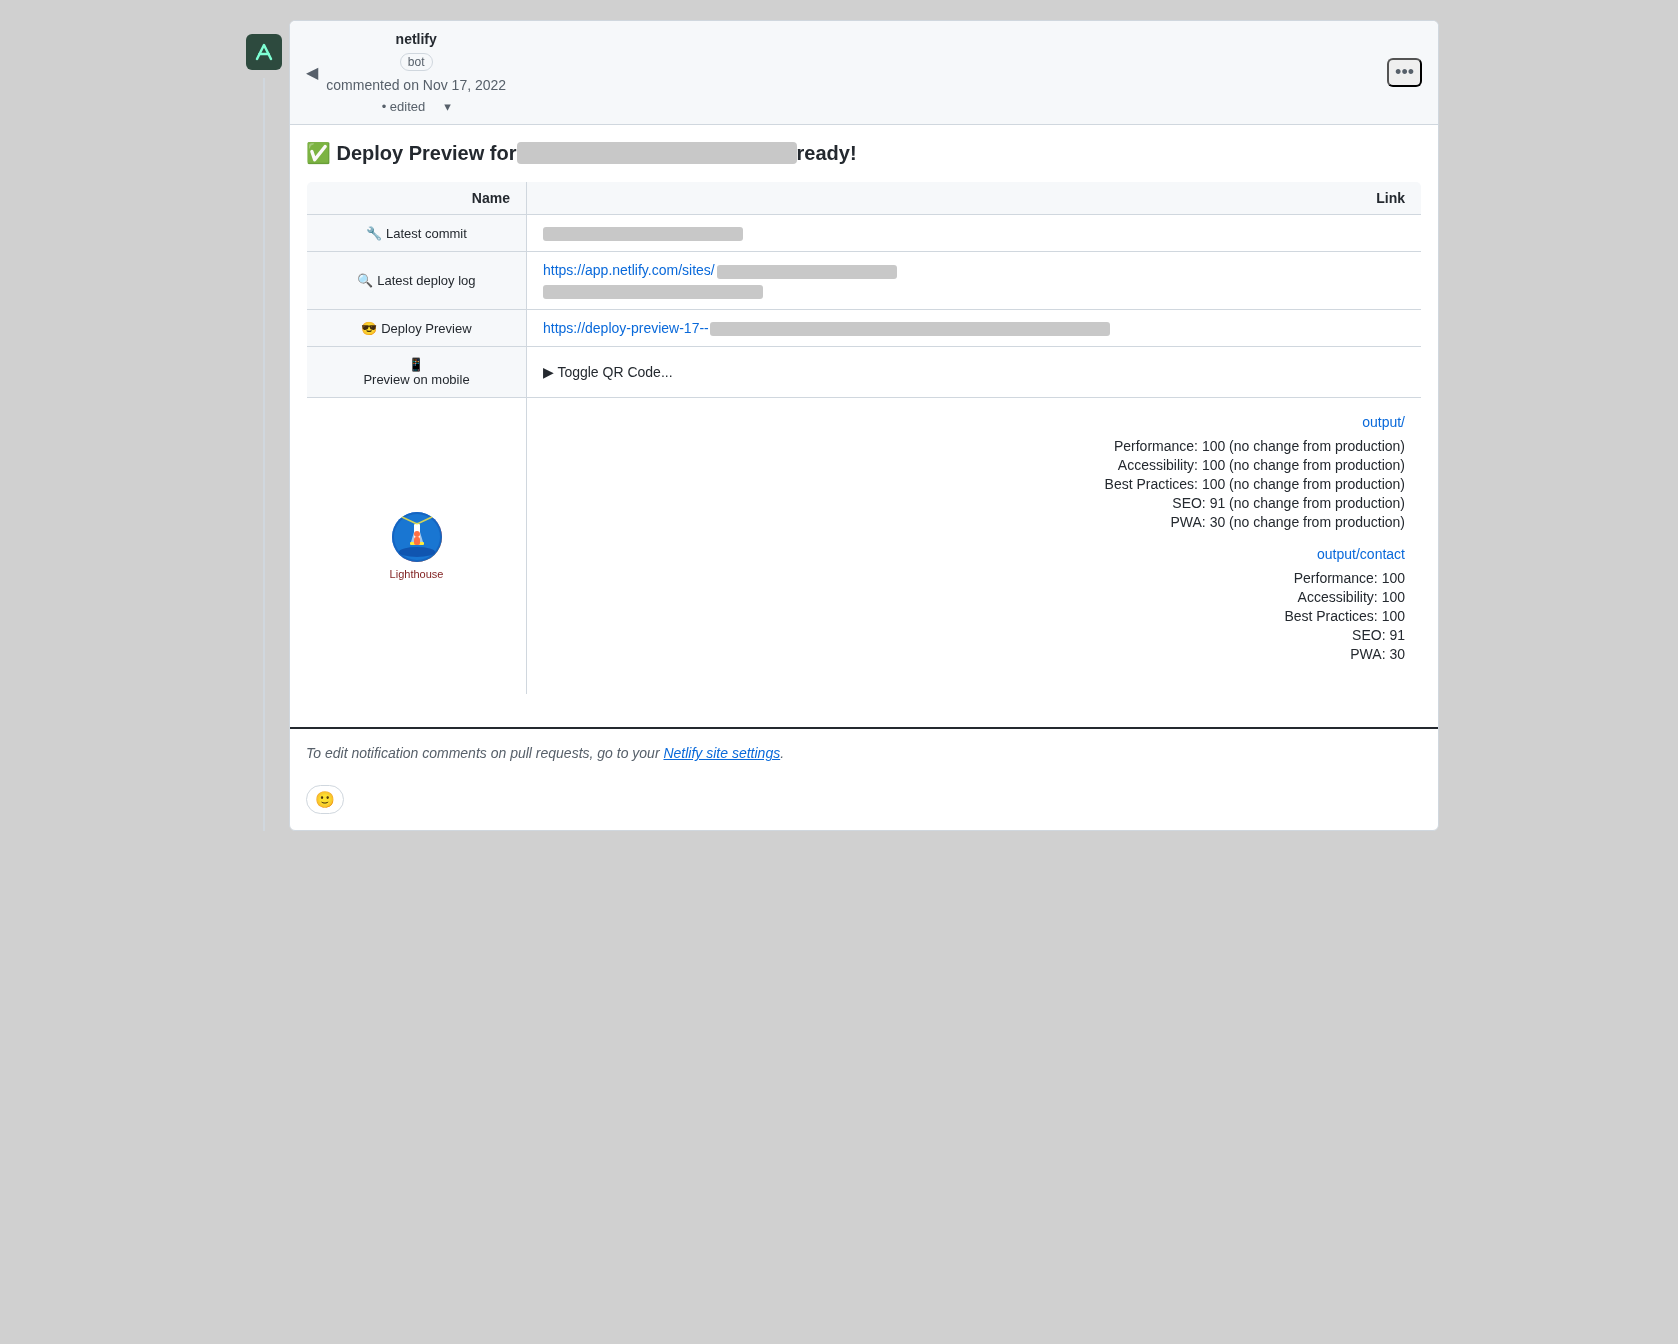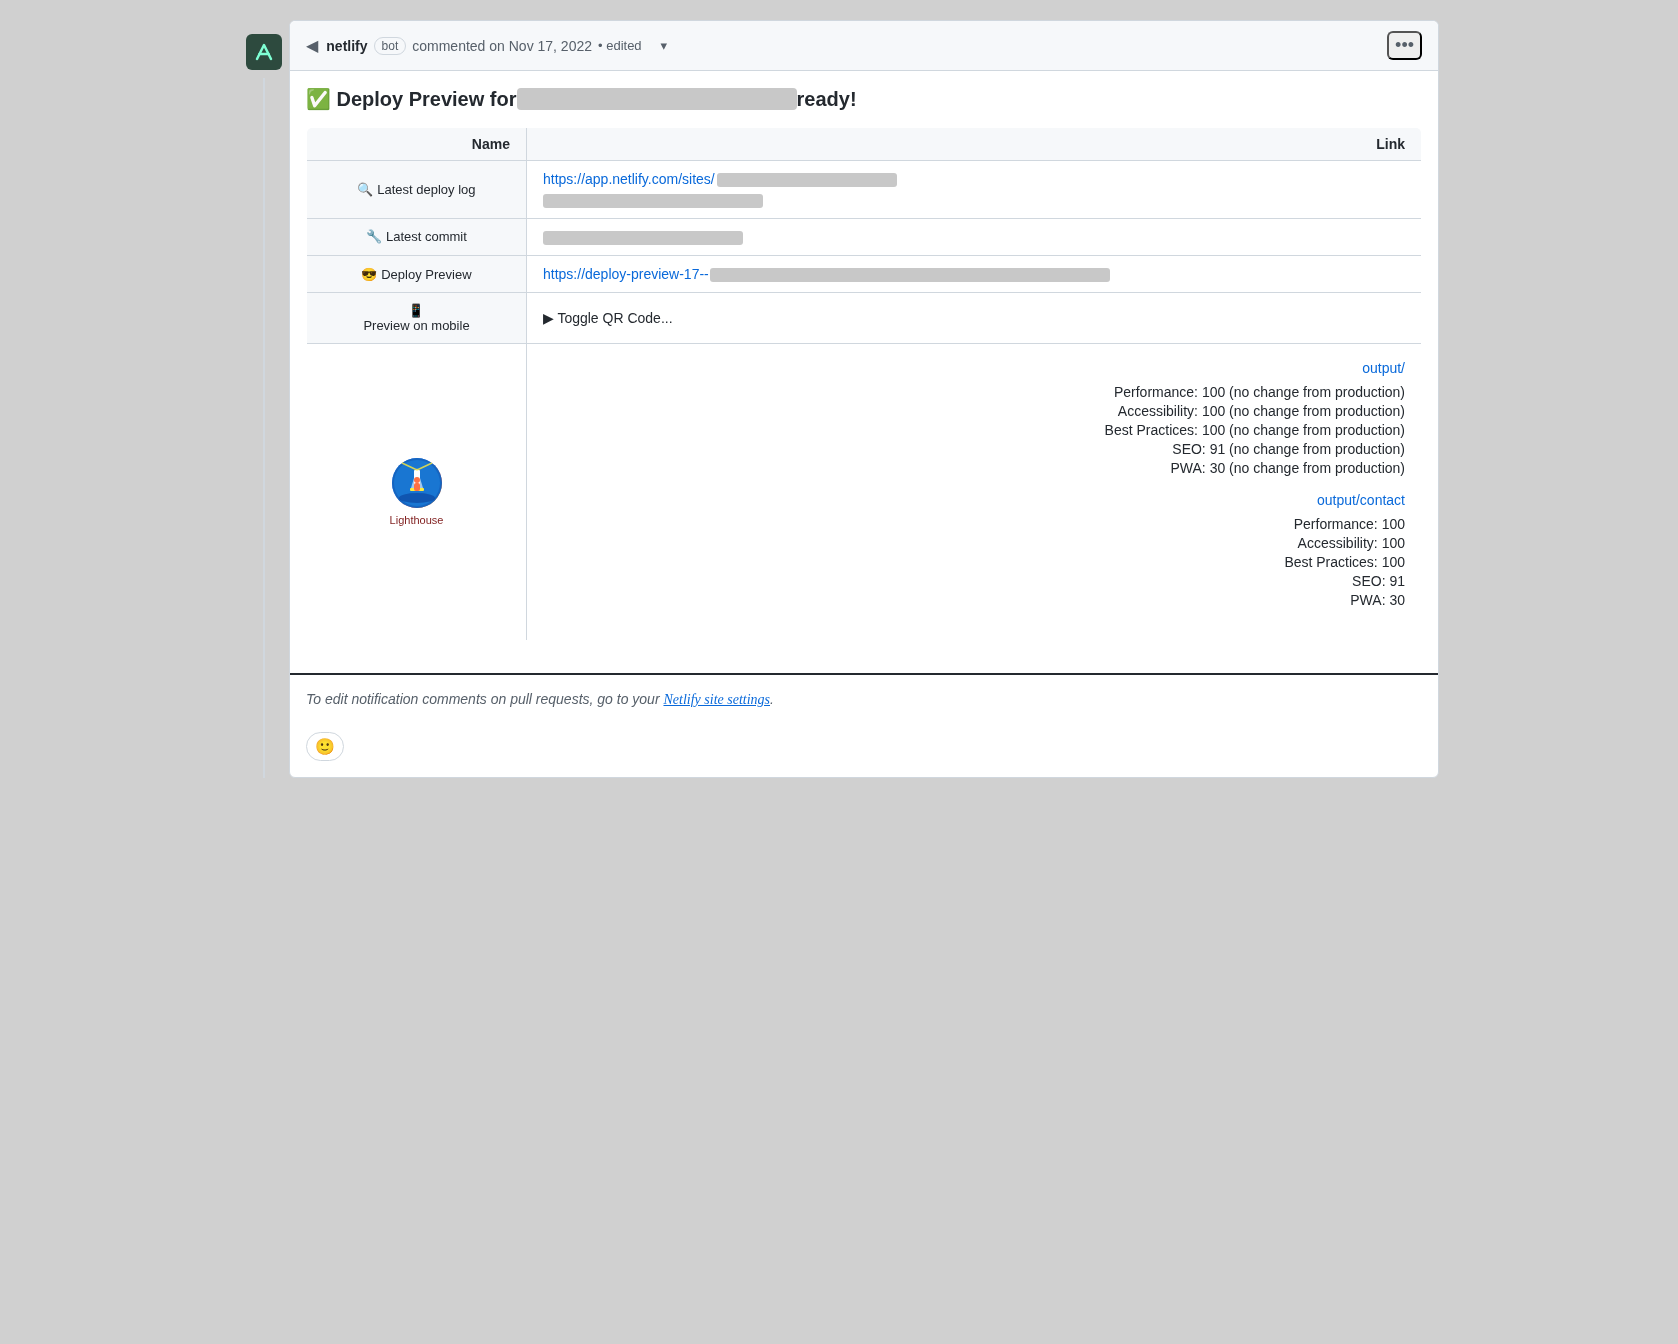--- a/index.html
+++ b/index.html
@@ -47,20 +47,21 @@
       font-size: 16px;
       cursor: pointer;
     }
 
     .comment-meta {
       display: flex;
       align-items: center;
       gap: 6px;
       font-size: 14px;
       color: #57606a;
+      flex-direction: column;
     }
 
     .author-name {
       font-weight: 600;
       color: #24292f;
     }
 
     .bot-badge {
       border: 1px solid #d0d7de;
       border-radius: 20px;
@@ -224,21 +225,20 @@
       border-top: 2px solid #24292f;
       padding: 16px;
       font-size: 14px;
       font-style: italic;
       color: #57606a;
     }
 
     .comment-footer a {
       color: #0969da;
       text-decoration: underline;
-      font-family: Liberation Serif, serif;
     }
 
     .emoji-button {
       margin-top: 12px;
       background: none;
       border: 1px solid #d0d7de;
       border-radius: 20px;
       padding: 4px 8px;
       cursor: pointer;
       font-size: 16px;
@@ -342,42 +342,42 @@
           <thead>
             <tr>
               <th>Name</th>
               <th>Link</th>
             </tr>
           </thead>
           <tbody>
 
             <tr>
               <td>
+                <span>🔧</span>
+                <span>Latest commit</span>
+              </td>
+              <td class="link-cell">
+                <span class="blurred-link" style="width: 200px;"></span>
+              </td>
+            </tr>
+
+            <tr>
+              <td>
                 <span>🔍</span>
                 <span>Latest deploy log</span>
               </td>
               <td class="link-cell">
                 <div>
                   <a href="#">
                     <span>https://app.netlify.com/sites/</span><span class="blurred-link" style="width: 180px; margin-left: 2px;"></span>
                   </a>
                 </div>
                 <div style="margin-top: 4px;">
                   <span class="blurred-link" style="width: 220px;"></span>
                 </div>
-              </td>
-            </tr>
-
-            <tr>
-              <td>
-                <span>🔧</span>
-                <span>Latest commit</span>
-              </td>
-              <td class="link-cell">
-                <span class="blurred-link" style="width: 200px;"></span>
               </td>
             </tr>
 
             <tr>
               <td>
                 <span>😎</span>
                 <span>Deploy Preview</span>
               </td>
               <td class="link-cell">
                 <a href="#">

